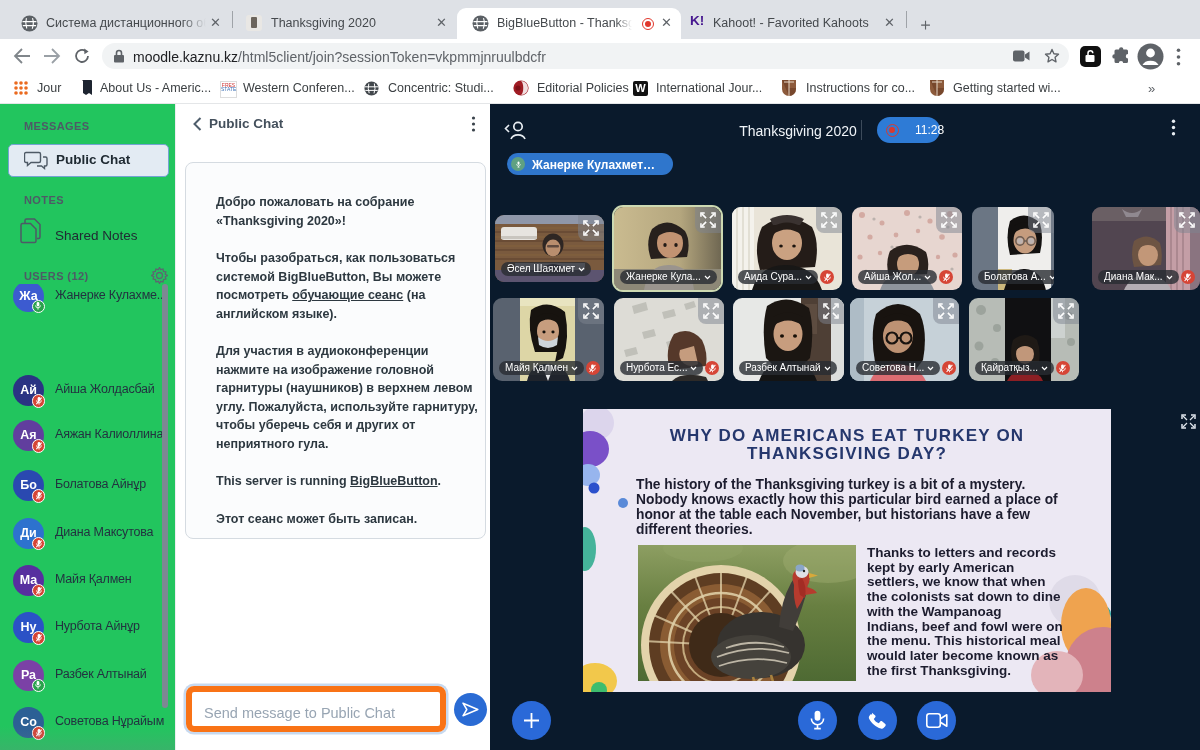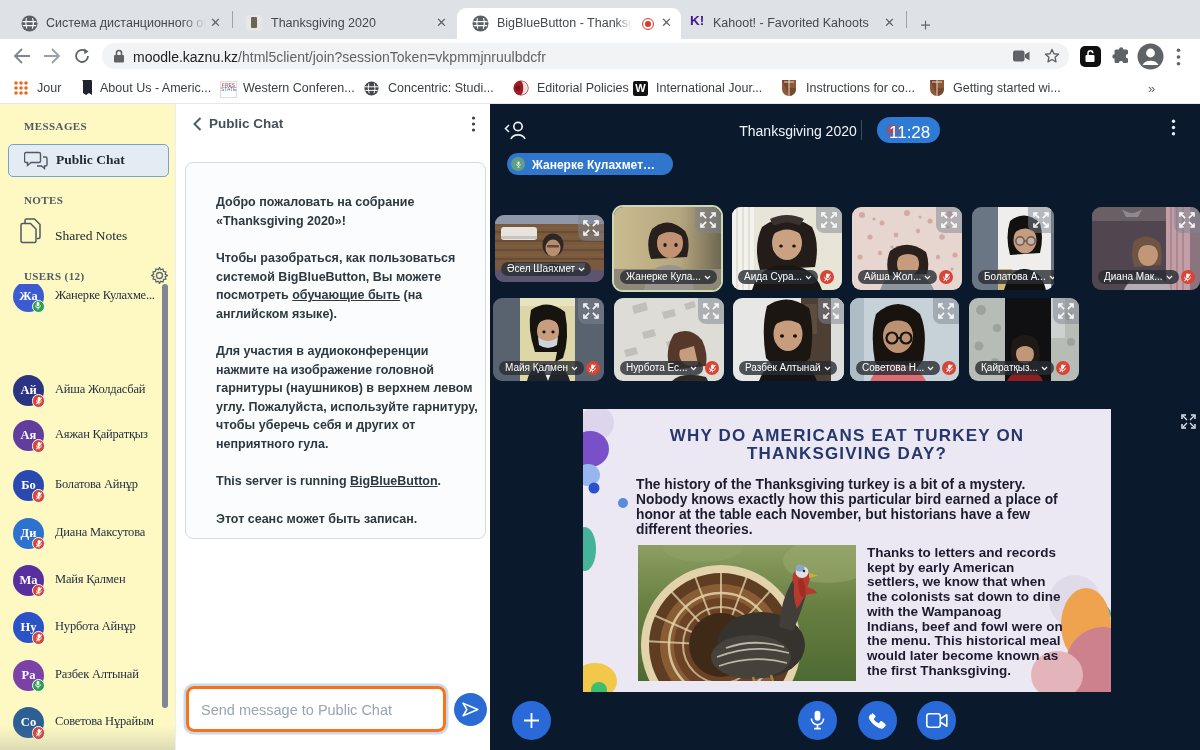--- a/index.html
+++ b/index.html
@@ -11,21 +11,21 @@
 .tabx{font-size:13px;color:#5f6368;}
 #activetab{position:absolute;left:457px;top:8px;width:224px;height:31px;background:#fff;border-radius:9px 9px 0 0;}
 .tabdiv{position:absolute;top:11px;width:1px;height:17px;background:#9fa3a8;}
 #toolbar{position:absolute;left:0;top:39px;width:1200px;height:34px;background:#fff;}
 #urlpill{position:absolute;left:102px;top:43px;width:967px;height:26px;background:#f1f3f4;border-radius:13px;}
 .urltext{position:absolute;left:133px;top:49px;font-size:14px;color:#202124;white-space:nowrap;}
 #bookmarks{position:absolute;left:0;top:73px;width:1200px;height:30px;background:#fff;border-bottom:1px solid #e4e6e8;}
 .bm{position:absolute;top:8px;font-size:12.5px;color:#3c4043;white-space:nowrap;}
 
 #app{position:absolute;left:0;top:104px;width:1200px;height:646px;background:#fff;}
-#sidebar{position:absolute;left:0;top:0;width:175px;height:646px;background:#fef9c3;overflow:hidden;font-family:Liberation Serif, serif;}
+#sidebar{position:absolute;left:0;top:0;width:175px;height:646px;background:#22c55e;overflow:hidden;}
 #chatpanel{position:absolute;left:175px;top:0;width:315px;height:646px;background:#fff;border-left:1px solid #eceef0;}
 #main{position:absolute;left:490px;top:0;width:710px;height:646px;background:#0a1a2c;}
 .seclabel{position:absolute;font-size:11px;font-weight:bold;color:#4e5a66;letter-spacing:.4px;}
 .itemtext{font-size:13.5px;color:#202b33;}
 .uname{position:absolute;left:55px;font-size:12.5px;letter-spacing:-0.2px;color:#233240;white-space:nowrap;}
 .avatar{position:absolute;left:13px;width:31px;height:31px;border-radius:50%;color:#fff;font-size:12.5px;font-weight:bold;text-align:center;line-height:31px;}
 .badge{position:absolute;width:11.5px;height:11.5px;border-radius:50%;border:1.5px solid #fff;}
 .wm{font-weight:bold;font-size:12.5px;color:#2d3840;line-height:18.5px;margin:0 0 19px 0;white-space:nowrap;}
 
 .tile{position:absolute;border-radius:9px;overflow:hidden;}
@@ -212,21 +212,21 @@
           <div class="uname" style="top:7px">Айша Жолдасбай</div>
         </div>
       <div class="abs" style="left:0;top:136px;width:175px;height:31px">
           <div class="avatar" style="background:#613e9e">Ая<div class="badge" style="left:18.5px;top:19px;background:#d64536">
               <svg class="abs" style="left:3px;top:2px" width="6" height="8" viewBox="0 0 6 8">
                 <rect x="1.6" y="0" width="2.8" height="4.4" rx="1.4" fill="#fff"></rect>
                 <path d="M0.6 3.4 a2.4 2.4 0 0 0 4.8 0 M3 5.8 V7.6" stroke="#fff" stroke-width="0.9" fill="none"></path>
                 <path d="M0.4 7.2 L5.6 0.6" stroke="#fff" stroke-width="1.1"></path>
               </svg>
             </div></div>
-          <div class="uname" style="top:7px">Аяжан Қайратқыз</div>
+          <div class="uname" style="top:7px">Аяжан Калиоллина</div>
         </div>
       <div class="abs" style="left:0;top:186.1px;width:175px;height:31px">
           <div class="avatar" style="background:#2a49b0">Бо<div class="badge" style="left:18.5px;top:19px;background:#d64536">
               <svg class="abs" style="left:3px;top:2px" width="6" height="8" viewBox="0 0 6 8">
                 <rect x="1.6" y="0" width="2.8" height="4.4" rx="1.4" fill="#fff"></rect>
                 <path d="M0.6 3.4 a2.4 2.4 0 0 0 4.8 0 M3 5.8 V7.6" stroke="#fff" stroke-width="0.9" fill="none"></path>
                 <path d="M0.4 7.2 L5.6 0.6" stroke="#fff" stroke-width="1.1"></path>
               </svg>
             </div></div>
           <div class="uname" style="top:7px">Болатова Айнұр</div>
@@ -291,47 +291,47 @@
     <div class="abs" style="left:33px;top:12px;font-size:13.5px;font-weight:bold;color:#44505c">Public Chat</div>
     <svg class="abs" style="left:295px;top:12px" width="5" height="16" viewBox="0 0 5 16">
         <g fill="#3a434b">
           <circle cx="2.5" cy="2" r="1.6"></circle>
           <circle cx="2.5" cy="8" r="1.6"></circle>
           <circle cx="2.5" cy="14" r="1.6"></circle>
         </g>
       </svg>
     <div class="abs" style="left:9px;top:58px;width:301px;height:377px;background:#fbfcfd;border:1px solid #d5dbe1;border-radius:8px;box-sizing:border-box;padding:30px 12px 0 30px">
       <p class="wm">Добро пожаловать на собрание<br>«Thanksgiving 2020»!</p>
-      <p class="wm">Чтобы разобраться, как пользоваться<br>системой BigBlueButton, Вы можете<br>посмотреть <span style="text-decoration:underline">обучающие быть</span> (на<br>английском языке).</p>
+      <p class="wm">Чтобы разобраться, как пользоваться<br>системой BigBlueButton, Вы можете<br>посмотреть <span style="text-decoration:underline">обучающие сеанс</span> (на<br>английском языке).</p>
       <p class="wm">Для участия в аудиоконференции<br>нажмите на изображение головной<br>гарнитуры (наушников) в верхнем левом<br>углу. Пожалуйста, используйте гарнитуру,<br>чтобы уберечь себя и других от<br>неприятного гула.</p>
       <p class="wm">This server is running <span style="text-decoration:underline">BigBlueButton</span>.</p>
       <p class="wm">Этот сеанс может быть записан.</p>
     </div>
-    <div class="abs" style="left:10px;top:582px;width:260px;height:46px;border:3px solid #f97316;box-shadow:0 0 0 2.5px rgba(130,170,220,.45);border-radius:8px;box-sizing:border-box">
+    <div class="abs" style="left:10px;top:582px;width:260px;height:46px;border:6px solid #f97316;box-shadow:0 0 0 2.5px rgba(130,170,220,.45);border-radius:8px;box-sizing:border-box">
       <div class="abs" style="left:12px;top:13px;font-size:14.5px;color:#98a5b3">Send message to Public Chat</div>
     </div>
     <div class="abs" style="left:278px;top:589px;width:33px;height:33px;border-radius:50%;background:#2a6bd4">
       <svg class="abs" style="left:8px;top:9px" width="17" height="15" viewBox="0 0 17 15">
           <path d="M1 1.2 L15.8 7.5 L1 13.8 L4.8 7.5 Z" fill="none" stroke="#fff" stroke-width="1.5" stroke-linejoin="round"></path>
         </svg>
     </div>
   </div>
   <div id="main">
     <svg class="abs" style="left:14px;top:15px" width="24" height="22" viewBox="0 0 24 22">
         <path d="M5 6 L1.5 9.5 L5 13" stroke="#e8edf2" stroke-width="1.6" fill="none"></path>
         <circle cx="14" cy="7.5" r="4.2" fill="none" stroke="#e8edf2" stroke-width="1.7"></circle>
         <path d="M7 20 a7.3 5.8 0 0 1 14 0" fill="none" stroke="#e8edf2" stroke-width="1.7"></path>
       </svg>
     <div class="abs" style="left:208px;top:19px;width:200px;text-align:center;font-size:14px;color:#f0f4f8">Thanksgiving 2020</div>
     <div class="abs" style="left:371px;top:16px;width:1px;height:20px;background:#3c4a5a"></div>
     <div class="abs" style="left:387px;top:13px;width:63px;height:26px;background:#2e7bd6;border-radius:13px">
       <div class="abs" style="left:9px;top:6.5px;width:13px;height:13px;border-radius:50%;border:1.5px solid #d83a30;box-sizing:border-box;background:#2e7bd6">
           <div class="abs" style="left:2px;top:2px;width:6px;height:6px;border-radius:50%;background:#d83a30"></div>
         </div>
-      <div class="abs" style="left:12px;top:6px;font-size:17px;color:#fff">11:28</div>
+      <div class="abs" style="left:38px;top:6px;font-size:12px;color:#fff">11:28</div>
     </div>
     <svg class="abs" style="left:681px;top:15px" width="5" height="17" viewBox="0 0 5 17">
         <g fill="#e8edf2">
           <circle cx="2.5" cy="2.2" r="1.7"></circle>
           <circle cx="2.5" cy="8.5" r="1.7"></circle>
           <circle cx="2.5" cy="14.8" r="1.7"></circle>
         </g>
       </svg>
     <div class="abs" style="left:17px;top:49px;width:166px;height:22px;background:#2f76cc;border-radius:11px">
       <div class="abs" style="left:4px;top:4px;width:14px;height:14px;border-radius:50%;background:#5fa182"></div>

